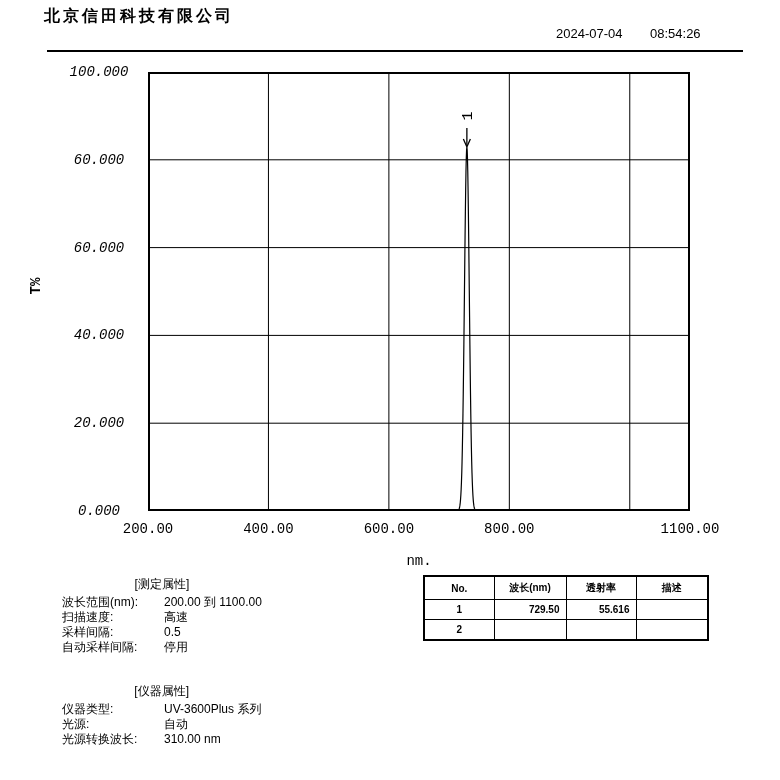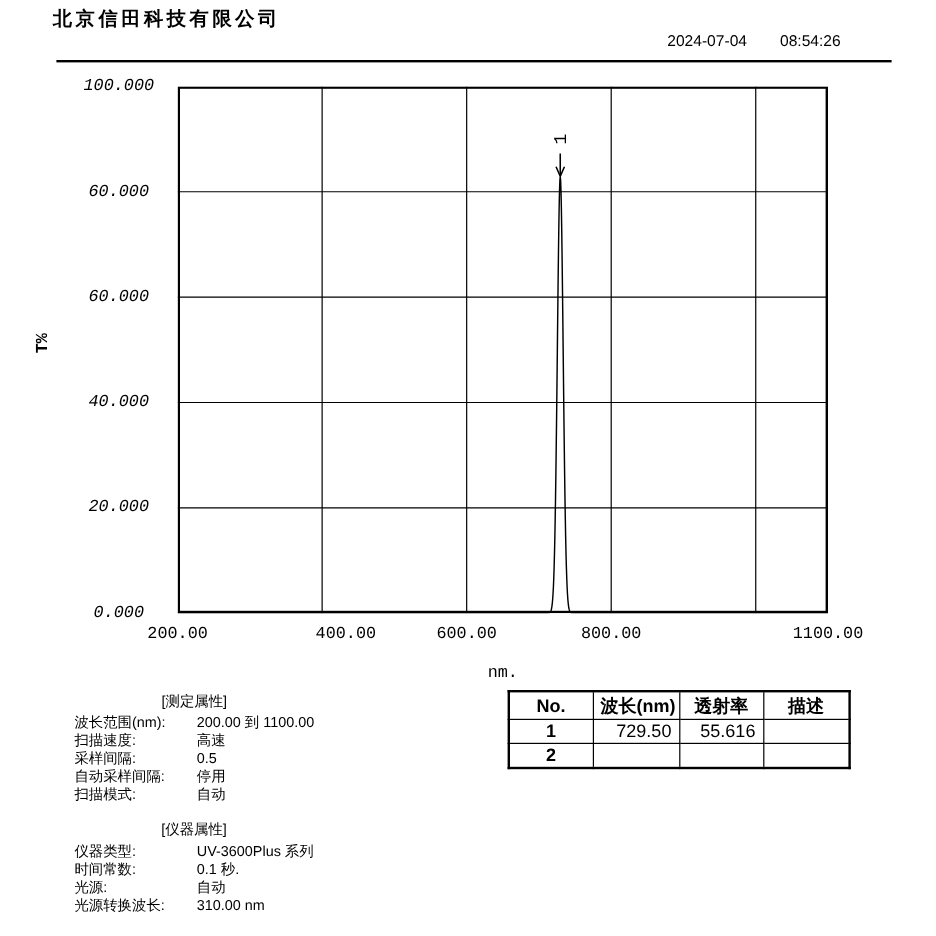--- a/index.html
+++ b/index.html
@@ -18,24 +18,24 @@
   .xaxis-title{left:374px;top:538px;width:90px;text-align:center;
         font-family:"Liberation Mono","DejaVu Sans Mono",monospace;font-size:14px;margin-top:15px;}
   .yaxis-title{left:17px;top:276px;width:42px;height:20px;text-align:center;
         font-family:"Liberation Mono","DejaVu Sans Mono",monospace;font-size:14px;font-weight:bold;
         transform:rotate(-90deg);}
   .props{position:absolute;left:62px;font-size:12px;line-height:15px;white-space:nowrap;}
   .props .sect{margin-bottom:3px;text-align:center;}
   .plabel{display:inline-block;width:102px;}
   .pvalue{display:inline-block;}
   #peak-table{position:absolute;left:423px;top:575px;width:284px;border-collapse:collapse;
-        table-layout:fixed;border:2px solid #000;font-size:15px;}
+        table-layout:fixed;border:2px solid #000;font-size:10px;}
   #peak-table th,#peak-table td{border:1px solid #000;padding:0 6px;overflow:hidden;white-space:nowrap;}
   #peak-table th{height:22px;font-weight:bold;text-align:center;}
-  #peak-table td{height:19px;}
+  #peak-table td{height:19px;font-weight:bold;}
   #peak-table td.c-no{text-align:center;font-weight:bold;}
   #peak-table td.c-num{text-align:right;}
 </style>
 </head>
 <body>
 
 <div class="page">
   <div class="abs company">北京信田科技有限公司</div>
   <div class="abs hdate">2024-07-04</div>
   <div class="abs htime">08:54:26</div>
@@ -60,39 +60,37 @@
   <div id="yticks">
       <div class="tick ytick" style="left: 55px; top: 503px;">0.000</div>
       <div class="tick ytick" style="left: 55px; top: 415.2px;">20.000</div>
       <div class="tick ytick" style="left: 55px; top: 327.4px;">40.000</div>
       <div class="tick ytick" style="left: 55px; top: 239.6px;">60.000</div>
       <div class="tick ytick" style="left: 55px; top: 151.8px;">60.000</div>
       <div class="tick ytick" style="left: 55px; top: 64px;">100.000</div>
     </div>
   <div id="xticks">
       <div class="tick xtick" style="left: 103px; top: 521px;">200.00</div>
-      <div class="tick xtick" style="left: 223.444px; top: 521px; text-align: right;">400.00</div>
+      <div class="tick xtick" style="left: 223.444px; top: 521px;">400.00</div>
       <div class="tick xtick" style="left: 343.889px; top: 521px;">600.00</div>
       <div class="tick xtick" style="left: 464.333px; top: 521px;">800.00</div>
       <div class="tick xtick" style="left: 645px; top: 521px;">1100.00</div>
     </div>
   <div class="abs xaxis-title">nm.</div>
 
   <div id="props1" class="props" style="top:577px;">
     <div class="sect">[测定属性]</div>
   <div class="prow"><span class="plabel">波长范围(nm):</span><span class="pvalue">200.00 到 1100.00</span></div>
       <div class="prow"><span class="plabel">扫描速度:</span><span class="pvalue">高速</span></div>
       <div class="prow"><span class="plabel">采样间隔:</span><span class="pvalue">0.5</span></div>
       <div class="prow"><span class="plabel">自动采样间隔:</span><span class="pvalue">停用</span></div>
-      <div class="prow"><span class="plabel">扫描模式:</span><span class="pvalue">自动</span></div>
     </div>
   <div id="props2" class="props" style="top:684px;">
     <div class="sect">[仪器属性]</div>
   <div class="prow"><span class="plabel">仪器类型:</span><span class="pvalue">UV-3600Plus 系列</span></div>
-      <div class="prow"><span class="plabel">时间常数:</span><span class="pvalue">0.1 秒.</span></div>
       <div class="prow"><span class="plabel">光源:</span><span class="pvalue">自动</span></div>
       <div class="prow"><span class="plabel">光源转换波长:</span><span class="pvalue">310.00 nm</span></div>
     </div>
 
   <table id="peak-table">
     <colgroup id="pt-cols">
         <col style="width: 70px;">
         <col style="width: 72px;">
         <col style="width: 70px;">
         <col style="width: 72px;">

